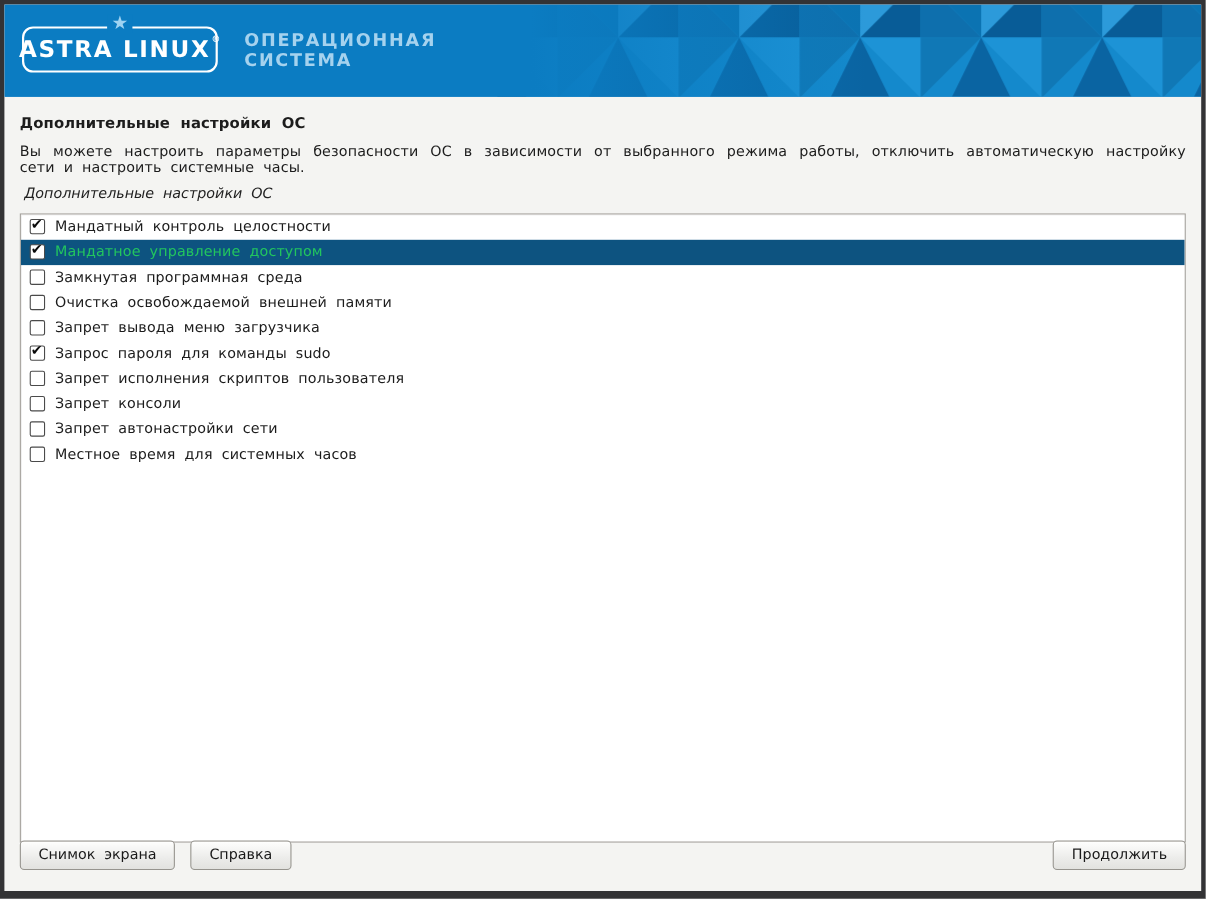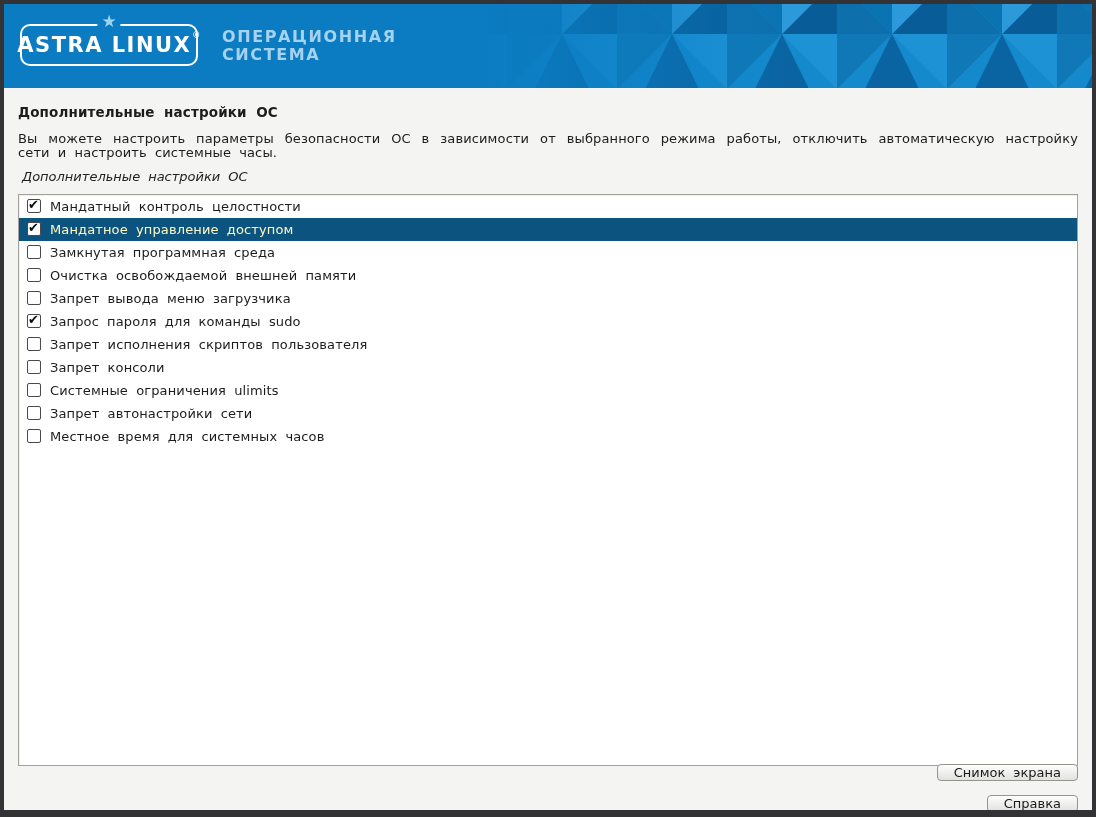--- a/index.html
+++ b/index.html
@@ -83,21 +83,21 @@
     height:572px;
     overflow:hidden;
   }
   .option-row{
     display:flex;align-items:center;
     height:23px;
     padding-left:8px;
     cursor:default;
   }
   .option-row.selected{background:var(--selection-bg);}
-  .option-row.selected .option-label{color:#fef9c3;text-align:center;}
+  .option-row.selected .option-label{color:#22c55e;text-align:center;}
   .checkbox{
     width:14px;height:14px;
     background:#fff;
     border:1px solid #4a4a4a;
     border-radius:2px;
     margin-right:9px;
     position:relative;
     flex:0 0 auto;
   }
   .checkbox.checked::after{
@@ -108,21 +108,21 @@
   .option-label{
     font-size:13px;color:var(--text-color);
     word-spacing:0.3em;letter-spacing:0.01em;
     white-space:nowrap;
   }
   
   .footer{
     position:absolute;left:0;right:0;bottom:0;
     height:46px;
     padding:0 14px;
-    display:flex;align-items:flex-end;gap:14px;flex-direction:column;
+    display:flex;align-items:flex-start;gap:14px;
   }
   .btn{
     height:27px;
     padding:0 16px;
     font-family:"DejaVu Sans","Liberation Sans",sans-serif;
     font-size:13px;color:#1a1a1a;
     word-spacing:0.3em;
     background:linear-gradient(to bottom,#fefefd,#ececea 60%,#e2e2df);
     border:1px solid var(--button-border);
     border-radius:4px;
@@ -197,24 +197,20 @@
         <div class="option-row">
     <span class="checkbox"></span>
     <span class="option-label">Запрет исполнения скриптов пользователя</span>
   </div>
         <div class="option-row">
     <span class="checkbox"></span>
     <span class="option-label">Запрет консоли</span>
   </div>
         <div class="option-row">
     <span class="checkbox"></span>
-    <span class="option-label">Системные ограничения ulimits</span>
-  </div>
-        <div class="option-row">
-    <span class="checkbox"></span>
     <span class="option-label">Запрет автонастройки сети</span>
   </div>
         <div class="option-row">
     <span class="checkbox"></span>
     <span class="option-label">Местное время для системных часов</span>
   </div>
       </div>
   </div>
 
   <div class="footer">

